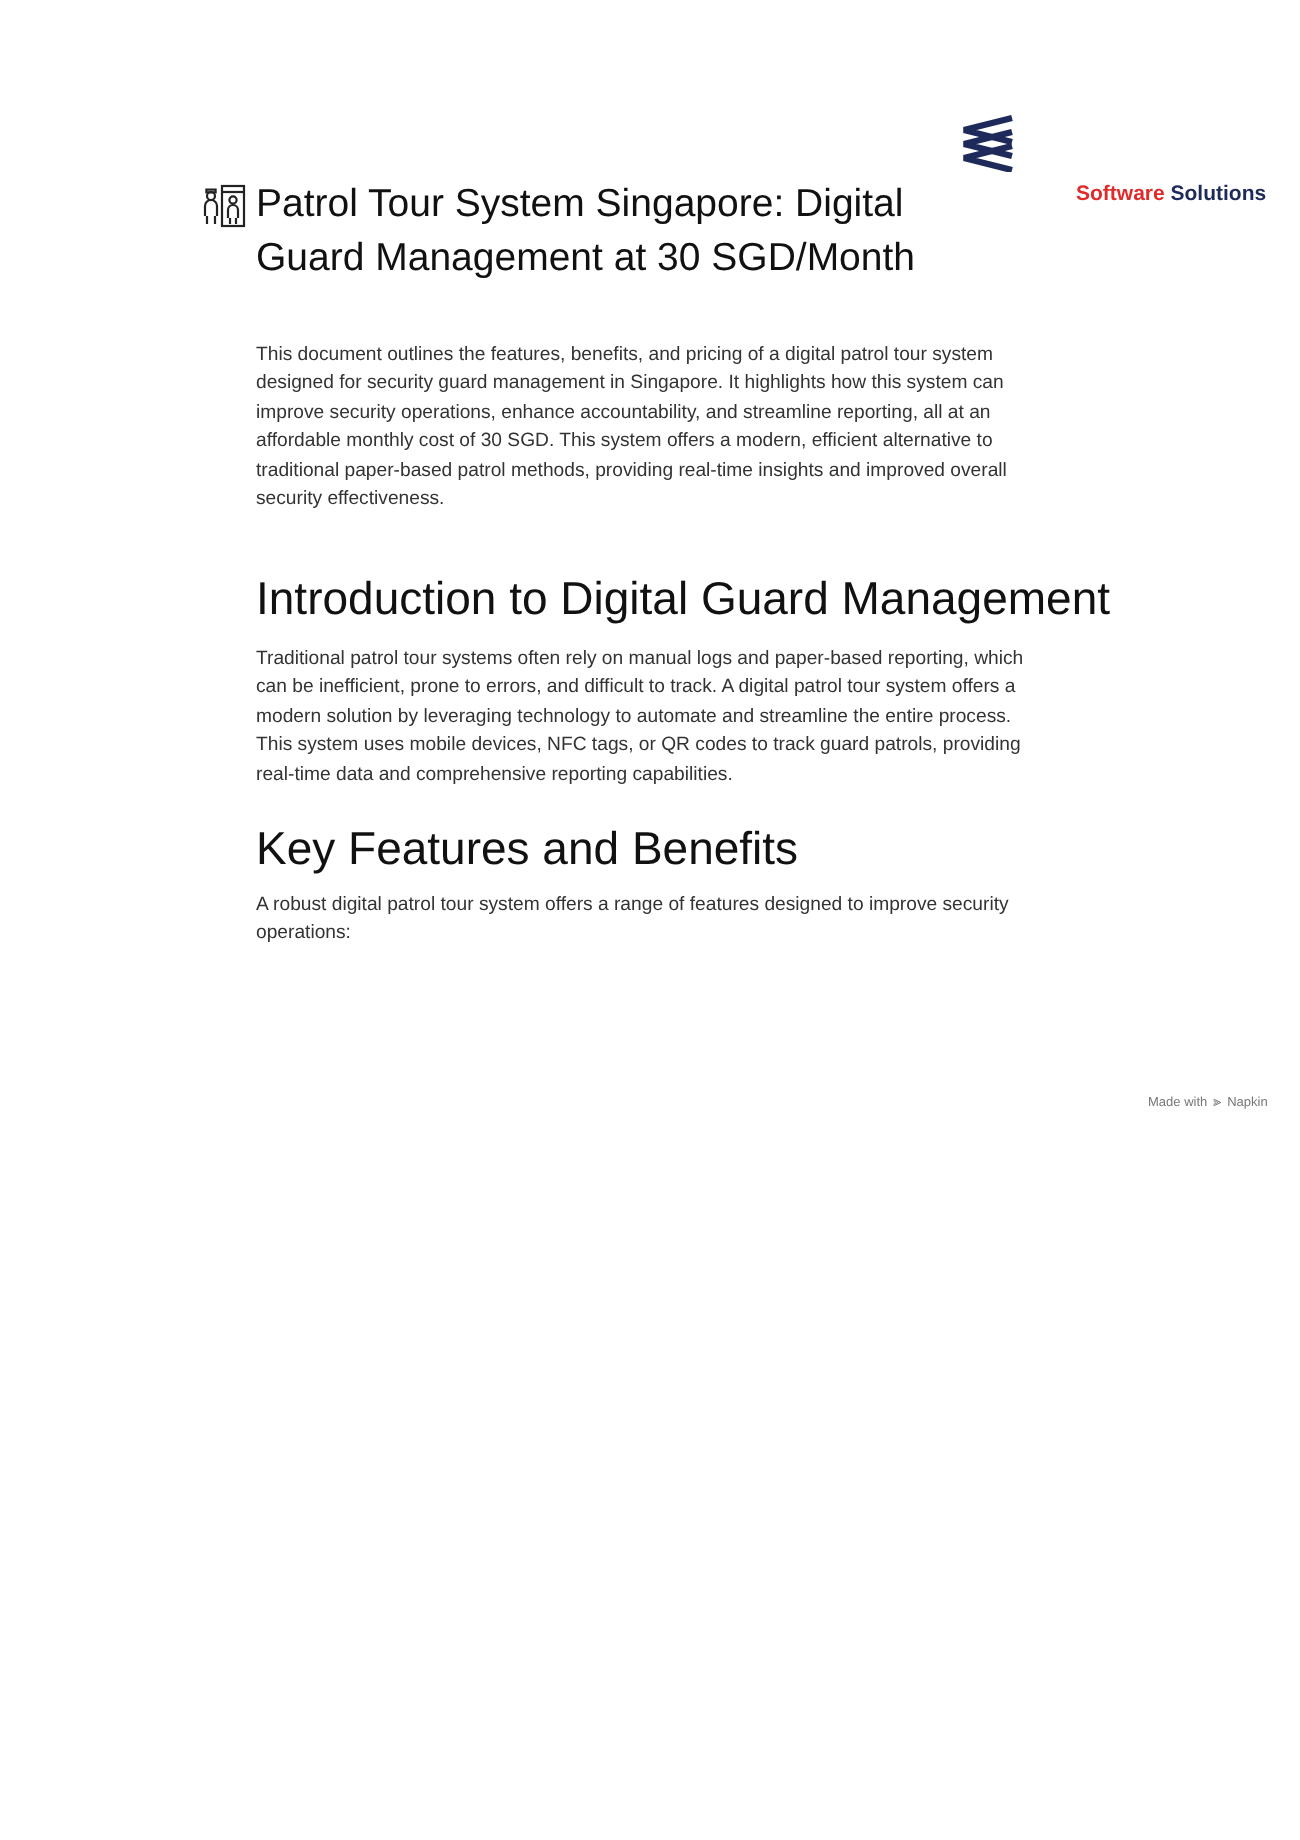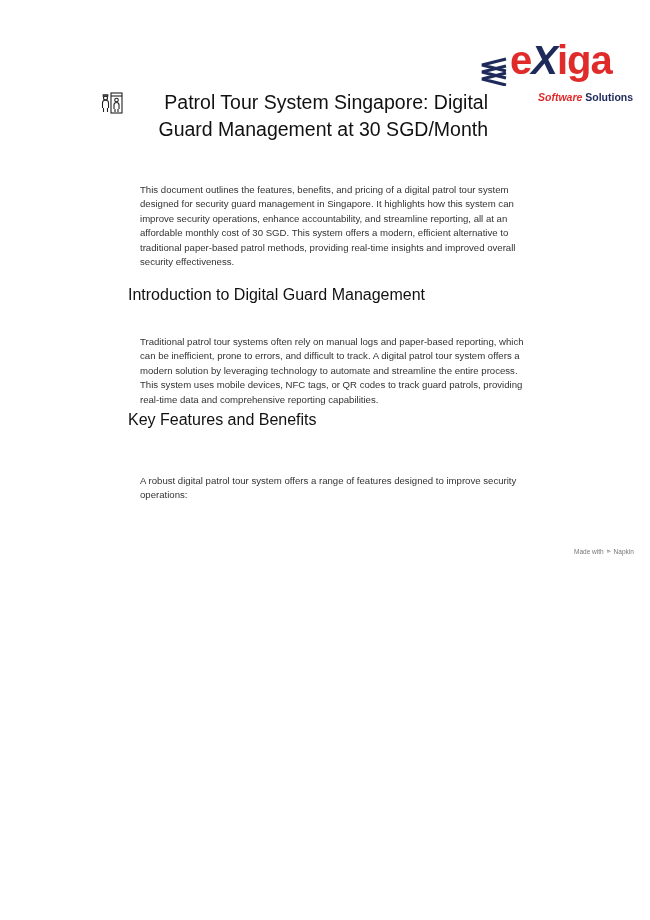--- a/index.html
+++ b/index.html
@@ -16,61 +16,58 @@
     position: absolute; left: 34px; top: -4px;
     font-family: "Liberation Sans", sans-serif; font-weight: bold;
     font-size: 40px; letter-spacing: -1px; color: #e02b2b; line-height: 1;
   }
   .logo-word .x { color: #1e2a5a; font-style: italic; }
   .logo-tag {
     position: absolute; left: 62px; top: 47px;
     font-family: "Liberation Sans", sans-serif; font-weight: bold;
     font-size: 10.5px; white-space: nowrap;
   }
-  .logo-tag .sw { color: #e02b2b; font-style: italic; }
+  .logo-tag .sw { color: #e02b2b; }
   .logo-tag .sol { color: #1e2a5a; margin-top: 36px; }
 
   .title-row { position: absolute; left: 100px; top: 89px; width: 380px; }
   .title-icon { position: absolute; left: 0; top: 2px; width: 24px; height: 24px; }
   .title {
     margin: 0; position: absolute; left: 28px; top: 0; width: 360px;
     font-family: "Liberation Sans", sans-serif; font-weight: normal;
-    font-size: 19.5px; line-height: 27px; color: #111; text-align: right;
+    font-size: 19.5px; line-height: 27px; color: #111;
   }
   .para {
-    position: absolute; left: 128px; width: 388px; margin: 12px;
+    position: absolute; left: 128px; width: 388px; margin: 0;
     font-family: "Liberation Sans", sans-serif;
     font-size: 9.6px; line-height: 14.4px; color: #333;
   }
   .h2 {
     position: absolute; left: 128px; margin: 0;
     font-family: "Liberation Sans", sans-serif; font-weight: normal;
-    font-size: 16px; color: #111; white-space: nowrap;
+    font-size: 23px; color: #111; white-space: nowrap;
   }
   .napkin {
     position: absolute; left: 574px; top: 547px;
     font-family: "Liberation Sans", sans-serif; font-size: 6.5px; color: #777;
     display: flex; align-items: center; gap: 3px; white-space: nowrap;
   }
   .napkin .glyph { font-size: 7px; color: #777; }
 </style>
 </head>
 <body>
 
 <div class="logo">
   <svg class="logo-mark" width="34" height="30" viewBox="0 0 34 30">
     <g fill="none" stroke="#1e2a5a" stroke-width="3.2" stroke-linejoin="miter">
       <polyline points="30,3 6,9 30,15"></polyline>
       <polyline points="30,10 6,16 30,22"></polyline>
       <polyline points="30,17 6,23 30,29"></polyline>
     </g>
   </svg>
-  <div class="logo-word">
-    <span>e</span><span class="x">X</span><span>iga</span>
-  </div>
   <div class="logo-tag">
     <span class="sw">Software</span>
     <span class="sol">Solutions</span>
   </div>
 </div>
 
 <div class="title-row">
   <svg class="title-icon" viewBox="0 0 24 24">
     <g fill="none" stroke="#222" stroke-width="1.1">
       <circle cx="5.5" cy="7" r="2"></circle>
@@ -86,19 +83,19 @@
   </svg>
   <h1 class="title">Patrol Tour System Singapore: Digital Guard Management at 30 SGD/Month</h1>
 </div>
 
 <p class="para" style="top:171px;">This document outlines the features, benefits, and pricing of a digital patrol tour system designed for security guard management in Singapore. It highlights how this system can improve security operations, enhance accountability, and streamline reporting, all at an affordable monthly cost of 30 SGD. This system offers a modern, efficient alternative to traditional paper-based patrol methods, providing real-time insights and improved overall security effectiveness.</p>
 
 <h2 class="h2" style="top:286px;">Introduction to Digital Guard Management</h2>
 <p class="para" style="top:323px;">Traditional patrol tour systems often rely on manual logs and paper-based reporting, which can be inefficient, prone to errors, and difficult to track. A digital patrol tour system offers a modern solution by leveraging technology to automate and streamline the entire process. This system uses mobile devices, NFC tags, or QR codes to track guard patrols, providing real-time data and comprehensive reporting capabilities.</p>
 
 <h2 class="h2" style="top:411px;">Key Features and Benefits</h2>
-<p class="para" style="top:462px;">A robust digital patrol tour system offers a range of features designed to improve security operations:</p>
+<p class="para" style="top:446px;">A robust digital patrol tour system offers a range of features designed to improve security operations:</p>
 
 <div class="napkin">
   <span>Made with</span>
   <span class="glyph">⫸</span>
   <span>Napkin</span>
 </div>
 
 </body></html>

